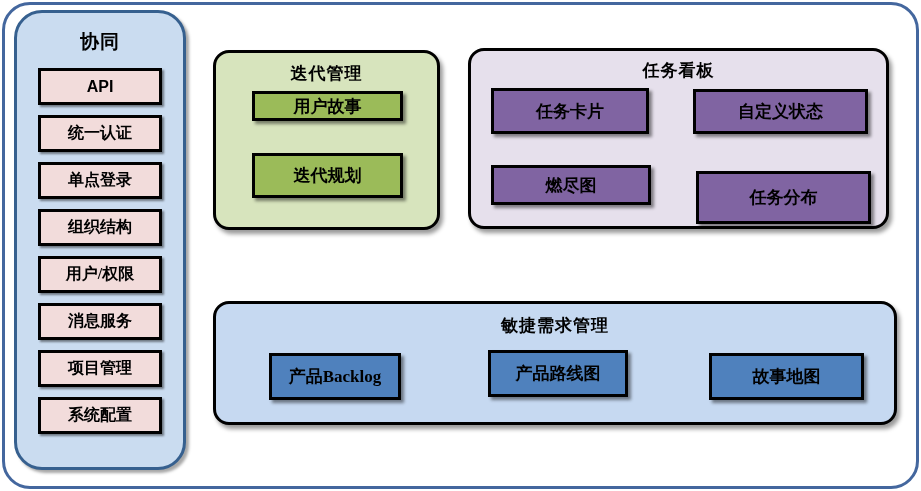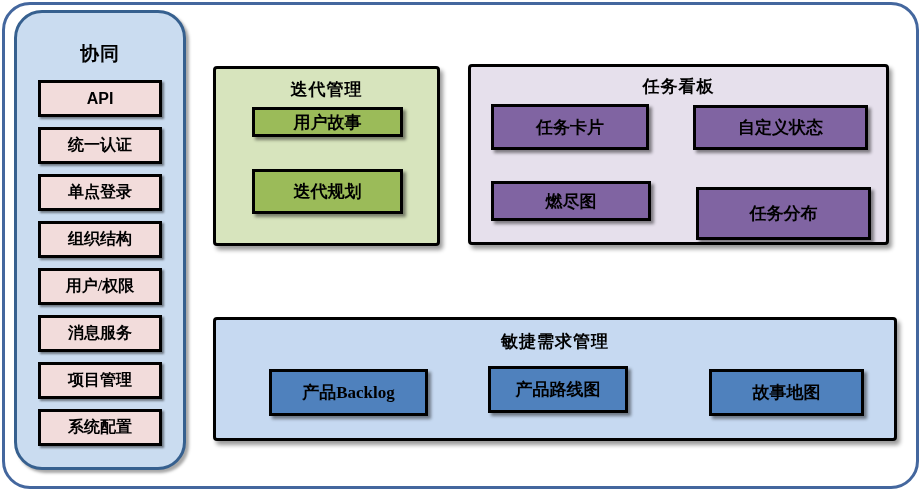--- a/index.html
+++ b/index.html
@@ -28,44 +28,43 @@
     background:transparent;
   }
   
   .sidebar{
     position:absolute;left:14px;top:10px;width:166px;height:454px;
     background:var(--sidebar-bg);
     border:3px solid var(--sidebar-border);border-radius:28px;
     box-shadow:3px 3px 3px rgba(0,0,0,0.35);
   }
   .sidebar-title{
-    text-align:center;padding-top:28px;
+    text-align:center;padding-top:16px;
     font-size:19px;font-weight:bold;letter-spacing:1px;
   }
   .sidebar-items{
     display:flex;flex-direction:column;align-items:center;
     gap:10px;margin-top:13px;
   }
   .sidebar-item{
     width:118px;height:31px;box-sizing:content-box;
     background:var(--sidebar-item-bg);
     border:3px solid var(--box-border);
     box-shadow:2px 2px 2px rgba(0,0,0,0.45);
     display:flex;align-items:center;justify-content:center;
     font-family:"Liberation Serif",serif;
     font-size:16px;font-weight:bold;
   }
   .sidebar-item.latin{font-family:"Liberation Sans",sans-serif;font-size:16px;}
   
   .panel{
     position:absolute;
-    border:3px solid var(--box-border);border-radius:4px;
+    border:3px solid var(--box-border);border-radius:16px;
     box-shadow:3px 4px 4px rgba(0,0,0,0.4);
     box-sizing:border-box;
-    margin-top:16px;
   }
   .panel-title{
     position:absolute;left:0;right:0;text-align:center;
     font-size:17px;font-weight:bold;letter-spacing:1px;
   }
   .panel-iteration{left:213px;top:50px;width:227px;height:180px;background:var(--iteration-panel-bg);}
   .panel-kanban{left:468px;top:48px;width:421px;height:181px;background:var(--kanban-panel-bg);}
   .panel-requirements{left:213px;top:301px;width:684px;height:124px;background:var(--requirements-panel-bg);}
   .panel-iteration .panel-title{top:9px;}
   .panel-kanban .panel-title{top:8px;}
@@ -84,21 +83,21 @@
   .box.blue{background:var(--requirements-box-bg);}
   
   .box-user-story{left:36px;top:38px;width:151px;height:30px;}
   .box-iteration-planning{left:36px;top:100px;width:151px;height:45px;}
   
   .box-task-card{left:20px;top:37px;width:158px;height:46px;}
   .box-custom-status{left:222px;top:38px;width:175px;height:45px;}
   .box-burndown{left:20px;top:114px;width:160px;height:40px;}
   .box-task-distribution{left:225px;top:120px;width:175px;height:53px;}
   
-  .box-product-backlog{left:53px;top:49px;width:159px;height:47px;}
+  .box-product-backlog{left:53px;top:49px;width:132px;height:47px;}
   .box-product-roadmap{left:272px;top:46px;width:140px;height:47px;}
   .box-story-map{left:493px;top:49px;width:155px;height:47px;}
 </style>
 </head>
 <body>
 
 <div class="stage">
   <div class="outer-frame"></div>
 
   <div class="sidebar">

